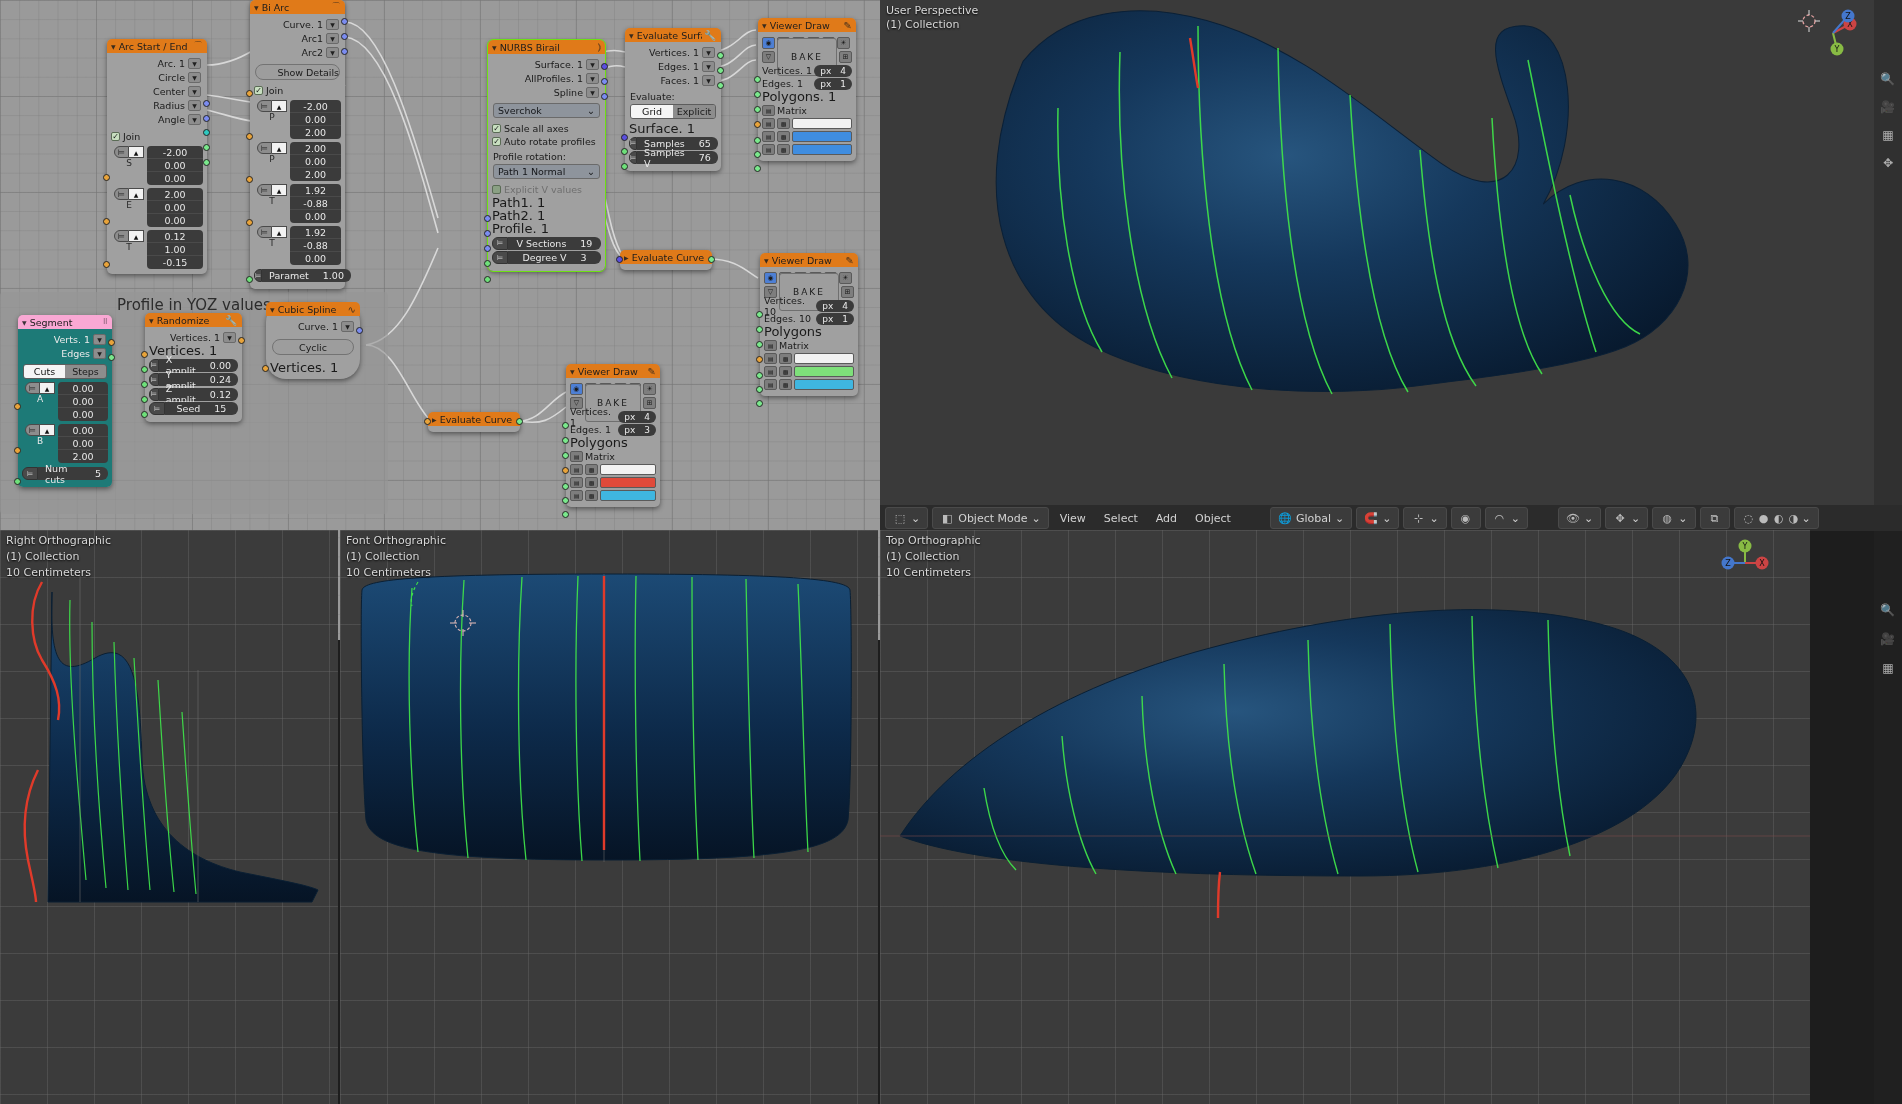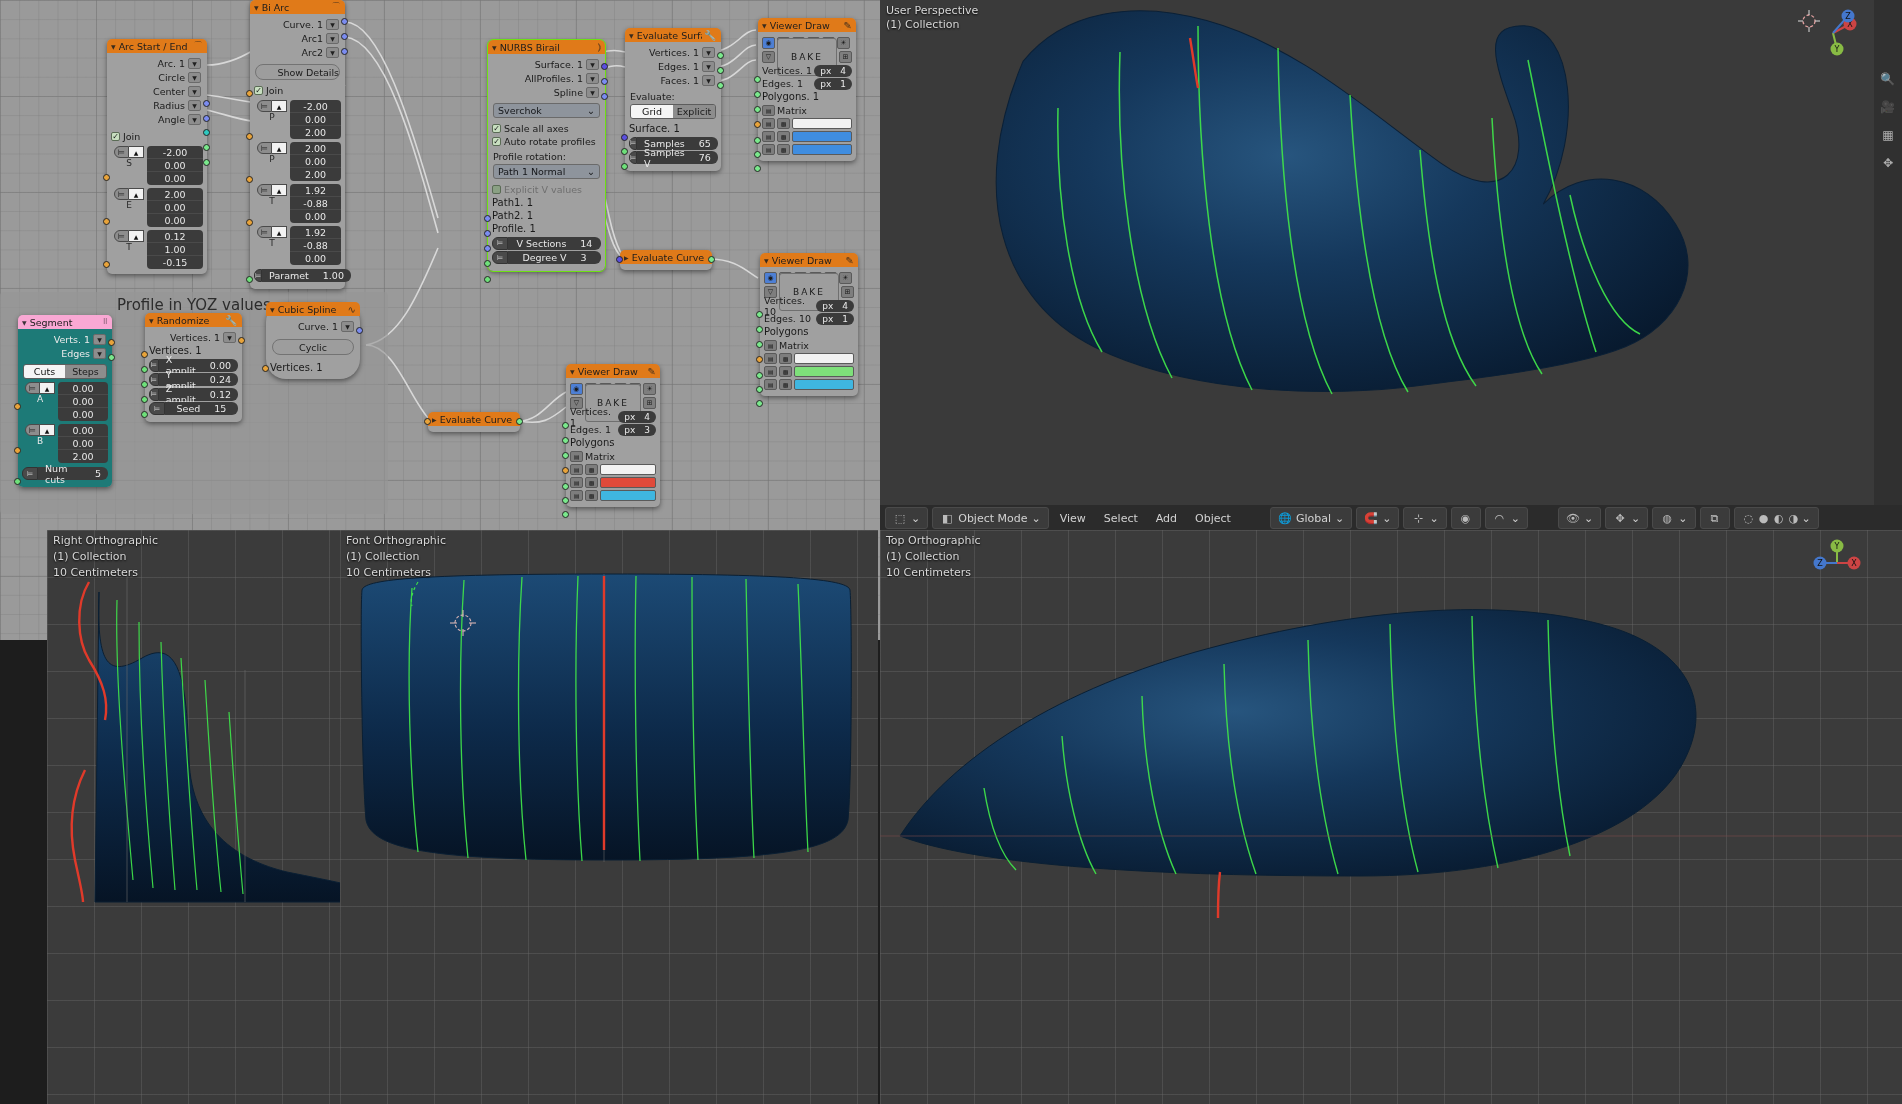--- a/index.html
+++ b/index.html
@@ -31,21 +31,21 @@
   .nhead .gly{ font-size:10px; opacity:.8; }
   .nbody{ padding:3px 4px 5px 4px; }
   .nbody.teal{ background:#1d7a77; border-radius:0 0 5px 5px; }
 
   .orow{ display:flex; justify-content:flex-end; align-items:center;
     gap:3px; height:14px; padding-right:2px; }
   .orow .lbl{ font-size:9.5px; }
   .drop{ width:13px; height:11px; background:#8d8d8d; border:1px solid #6a6a6a;
     border-radius:2px; display:flex; align-items:center; justify-content:center;
     font-size:6px; color:#202020; }
-  .irow{ display:flex; align-items:center; height:13px; font-size:10px; }
+  .irow{ display:flex; align-items:center; height:13px; font-size:13px; }
 
   .sock{ position:absolute; width:7px; height:7px; border-radius:50%;
     border:1px solid #252525; }
   .s-blue{ background:#7b8cf0; } .s-blueD{ background:#5b4fe0; }
   .s-teal{ background:#2fc9c0; } .s-green{ background:#7ae88c; }
   .s-orange{ background:#e8a33a; } .s-greenL{ background:#6ee07a; }
 
   .btn{ background:#9d9d9d; border:1px solid #737373; border-radius:8px;
     text-align:center; font-size:9.5px; padding:1.5px 0; color:#1a1a1a; }
   .sel-dd{ background:#8e949c; border:1px solid #6a6a6a; border-radius:3px;
@@ -399,21 +399,21 @@
           <span class="cbx off"></span>
           <span style="color:#6f6f6f">Explicit V values</span>
         </div>
         <div class="irow">Path1. 1</div>
         <div class="irow">Path2. 1</div>
         <div class="irow">Profile. 1</div>
         <div class="fld">
           <div class="ico">⊨</div>
           <div class="bar center">
             <span>V Sections</span>
-            <span>14</span>
+            <span>19</span>
           </div>
         </div>
         <div class="fld">
           <div class="ico">⊨</div>
           <div class="bar center">
             <span>Degree V</span>
             <span>3</span>
           </div>
         </div>
       </div>
@@ -934,21 +934,21 @@
     </div>
     <div class="hbtn" style="gap:1px">
       <span class="hico">◌</span>
       <span class="hico">●</span>
       <span class="hico">◐</span>
       <span class="hico">◑</span>
       <span>⌄</span>
     </div>
   </div>
 
-  <div class="vp" style="left:0; top:530px; width:338px; height:574px;margin-left:47px;">
+  <div class="vp" style="left:0; top:530px; width:338px; height:574px;">
     <div class="vp-ortho-bg"></div>
     <svg width="338" height="574" style="position:absolute;inset:0">
       <path d="M52,62 C50,130 58,150 95,128 C135,105 140,160 142,230
                C145,300 190,330 240,342 C290,352 310,356 318,360
                L312,372 L48,372 Z" fill="url(#gsurf2)" stroke="#0a1f33" stroke-width="1"></path>
       <g stroke="#3fe04a" stroke-width="1.2" fill="none" opacity=".95">
         <path d="M70,70 C68,140 76,240 86,350"></path>
         <path d="M92,92 C92,160 96,250 106,358"></path>
         <path d="M114,112 C116,180 120,260 128,360"></path>
         <path d="M134,128 C138,195 142,270 150,360"></path>
@@ -990,21 +990,21 @@
           <line x1="123" y1="99" x2="123" y2="106"></line>
         <line x1="110" y1="93" x2="117" y2="93"></line>
           <line x1="129" y1="93" x2="136" y2="93"></line>
       </g>
     </svg>
     <div class="vp-label" style="top:4px;">Font Orthographic</div>
     <div class="vp-label" style="top:20px;">(1) Collection</div>
     <div class="vp-label" style="top:36px;">10 Centimeters</div>
   </div>
 
-  <div class="vp" style="left:880px; top:530px; width:1022px; height:574px;">
+  <div class="vp" style="left:880px; top:530px; width:930px; height:574px;">
     <div class="vp-ortho-bg"></div>
     <svg width="1022" height="574" style="position:absolute;inset:0">
       <path d="M20,308 C70,230 180,160 330,120 C480,80 620,70 720,96
                C812,120 836,180 800,240 C760,306 640,348 480,348
                C320,348 110,342 20,308 Z" fill="url(#gsurf)" stroke="#0a1f33" stroke-width="1" transform="translate(0,-2)"></path>
       <g stroke="#3fe04a" stroke-width="1.4" fill="none" opacity=".95">
         <path d="M104,258 C110,296 120,324 136,340"></path>
         <path d="M182,206 C186,260 198,312 216,344"></path>
         <path d="M262,166 C264,236 276,300 296,344"></path>
         <path d="M344,134 C346,214 356,288 376,344"></path>

